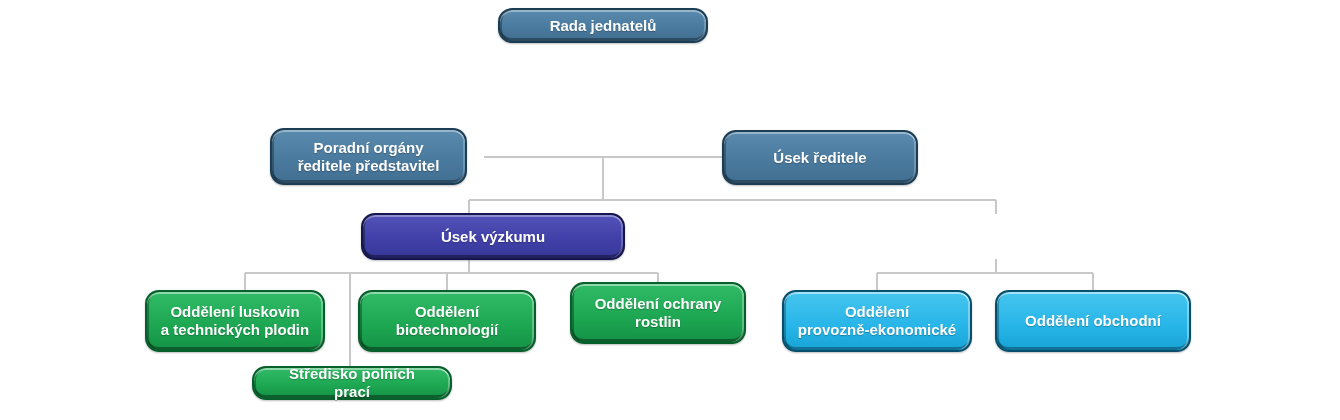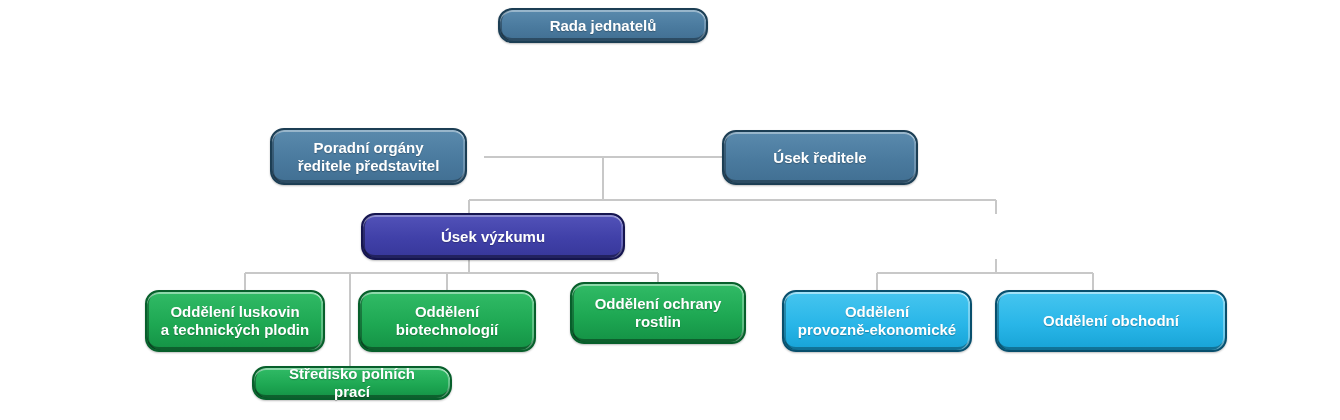--- a/index.html
+++ b/index.html
@@ -53,21 +53,21 @@
   .n-rada        {left:498px;top:8px;  width:210px;height:35px;}
   .n-reditel     {left:455px;top:57px; width:296px;height:52px;}
   .n-poradni     {left:270px;top:128px;width:197px;height:57px;}
   .n-usek-red    {left:722px;top:130px;width:196px;height:55px;}
   .n-usek-vyz    {left:337px;top:213px;width:264px;height:47px;margin-left:24px;}
   .n-usek-prov   {left:855px;top:213px;width:283px;height:47px;}
   .n-odd-lusk    {left:145px;top:290px;width:180px;height:62px;}
   .n-odd-bio     {left:358px;top:290px;width:178px;height:62px;}
   .n-odd-ochr    {left:570px;top:282px;width:176px;height:62px;}
   .n-odd-prov    {left:782px;top:290px;width:190px;height:62px;}
-  .n-odd-obch    {left:995px;top:290px;width:232px;height:62px;}
+  .n-odd-obch    {left:995px;top:290px;width:196px;height:62px;}
   .n-stredisko   {left:252px;top:366px;width:200px;height:34px;}
 </style>
 </head>
 <body>
 
 <div class="canvas">
 
   <svg class="connectors" width="1340" height="420" viewBox="0 0 1340 420" shape-rendering="crispEdges">
     <g stroke="#c8c8c8" stroke-width="1.5" fill="none">
 

